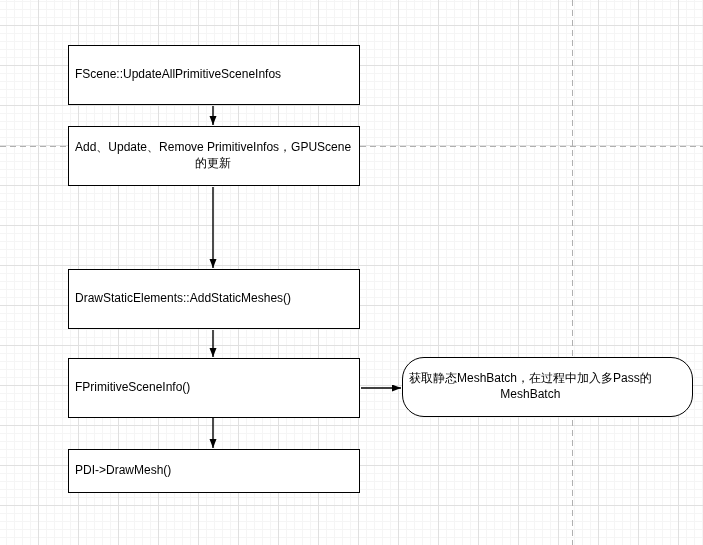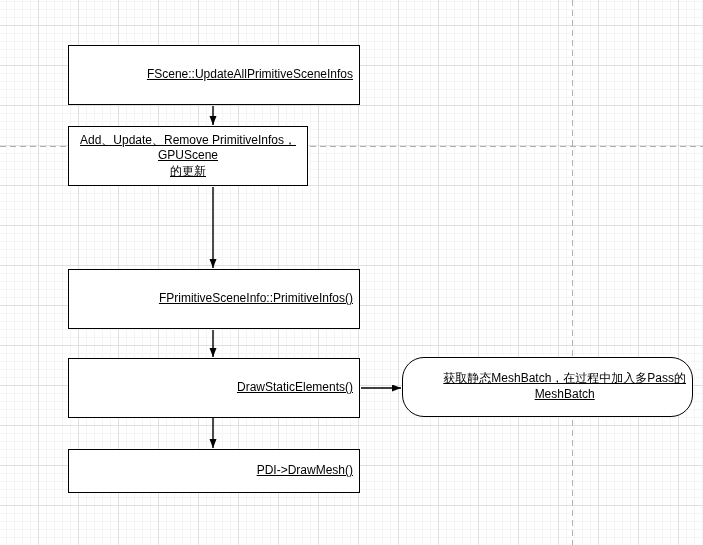--- a/index.html
+++ b/index.html
@@ -39,25 +39,24 @@
       #b0b0b0 0, #b0b0b0 6px, transparent 6px, transparent 10px);
     z-index: 1;
   }
   .node {
     position: absolute;
     box-sizing: border-box;
     background: #ffffff;
     border: 1.5px solid #000000;
     display: flex;
     align-items: center;
-    justify-content: flex-end;
+    justify-content: flex-start;
     text-align: center;
     z-index: 2;
     cursor: default;
-    text-decoration: underline;
   }
   .node .label {
     font-size: 12px;
     line-height: 1.3;
     color: #000000;
     white-space: pre-line;
     padding: 2px 6px;
   }
   svg.edges {
     position: absolute;
@@ -72,31 +71,31 @@
 
 <div class="canvas">
 
   <div class="page-line-v"></div>
   <div class="page-line-h"></div>
 
   <div class="node" style="left:68px; top:45px; width:292px; height:60px;">
     <span class="label">FScene::UpdateAllPrimitiveSceneInfos</span>
   </div>
 
-  <div class="node" style="left:68px; top:126px; width:240px; height:60px;">
+  <div class="node" style="left:68px; top:126px; width:292px; height:60px;">
     <span class="label">Add、Update、Remove PrimitiveInfos，GPUScene
 的更新</span>
   </div>
 
   <div class="node" style="left:68px; top:269px; width:292px; height:60px;">
-    <span class="label">FPrimitiveSceneInfo::PrimitiveInfos()</span>
+    <span class="label">DrawStaticElements::AddStaticMeshes()</span>
   </div>
 
   <div class="node" style="left:68px; top:358px; width:292px; height:60px;">
-    <span class="label">DrawStaticElements()</span>
+    <span class="label">FPrimitiveSceneInfo()</span>
   </div>
 
   <div class="node" style="left:68px; top:449px; width:292px; height:44px;">
     <span class="label">PDI-&gt;DrawMesh()</span>
   </div>
 
   <div class="node" style="left:402px; top:357px; width:291px; height:60px;border-radius:22px;">
     <span class="label">获取静态MeshBatch，在过程中加入多Pass的
 MeshBatch</span>
   </div>

